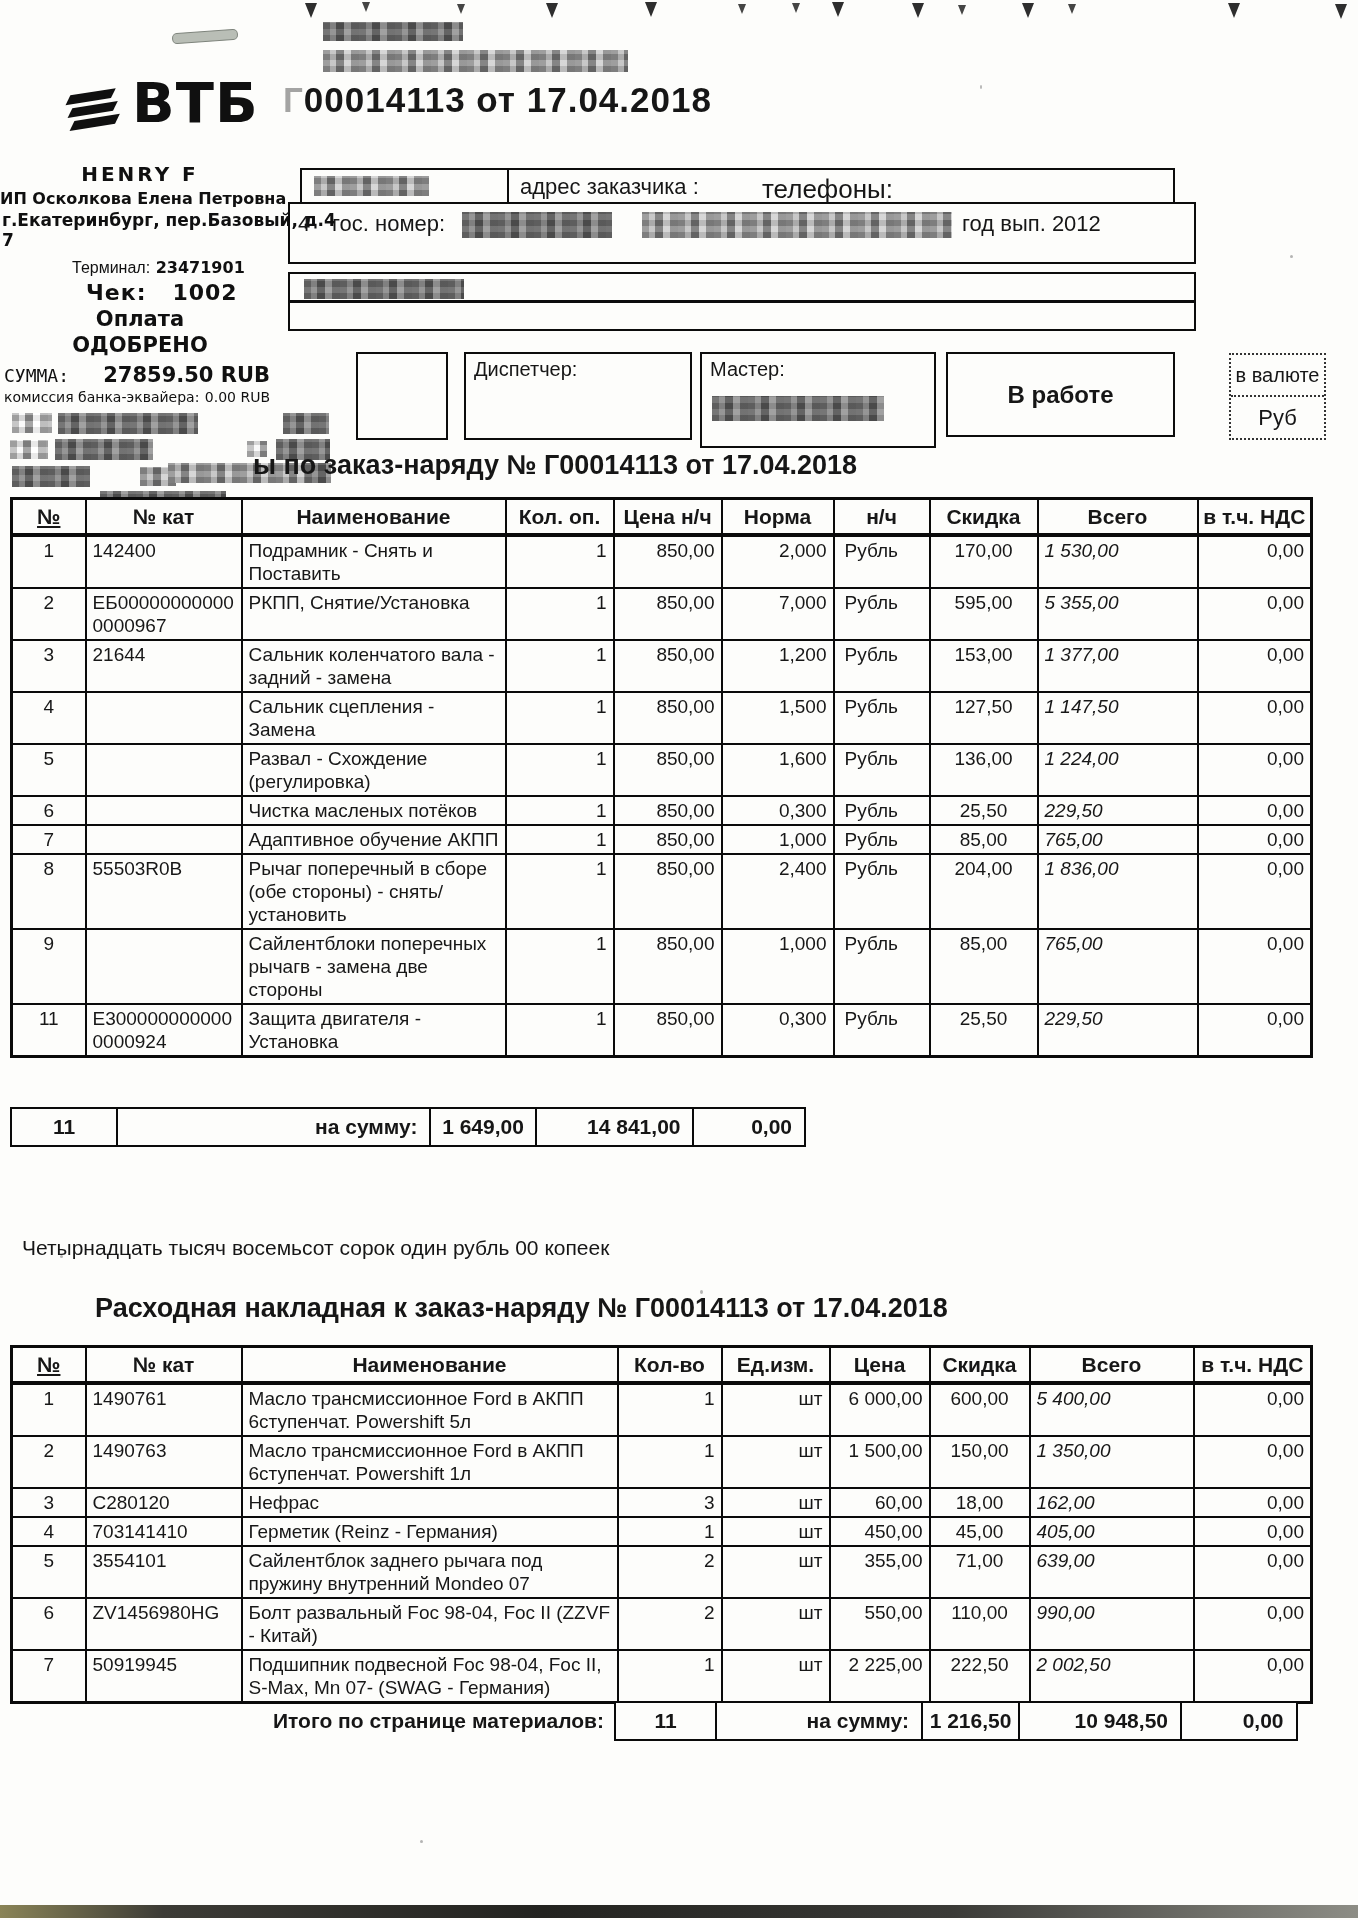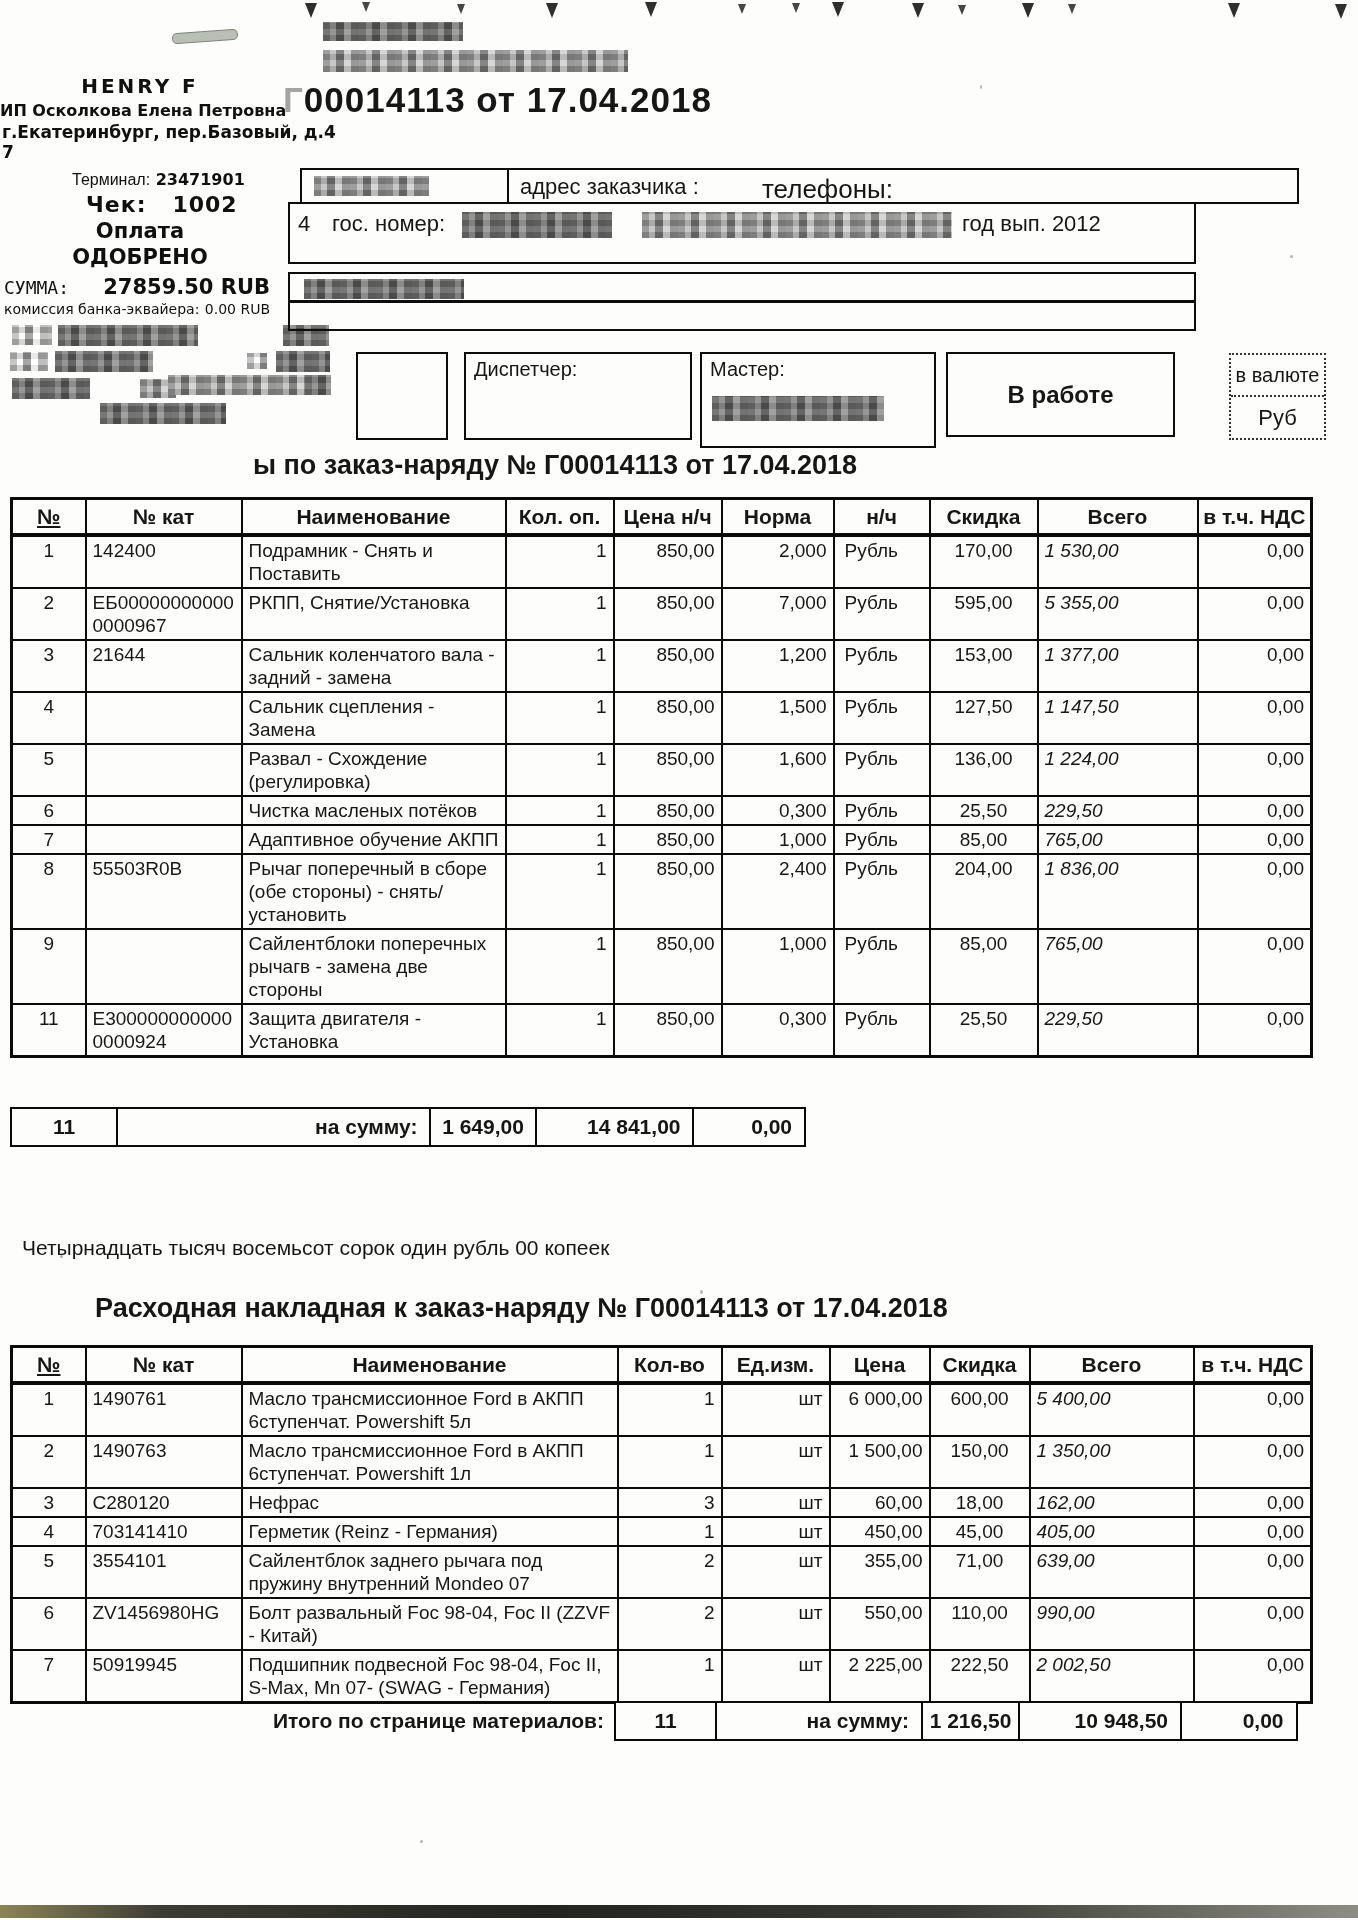--- a/index.html
+++ b/index.html
@@ -38,21 +38,21 @@
   .r-pay,.r-appr{text-align:center;font-size:21px;margin-top:2px;}
   .r-sum{display:flex;justify-content:space-between;align-items:baseline;margin:6px 10px 0 4px;}
   .r-sum .lab{font-weight:500;font-size:18px;font-family:"DejaVu Sans Mono",monospace;}
   .r-sum .val{font-size:21px;}
   .r-fee{display:flex;justify-content:space-between;margin:2px 10px 0 4px;font-weight:400;font-size:14px;}
   
   .doc-title{position:absolute;left:283px;top:80px;font-size:35px;font-weight:bold;letter-spacing:1px;}
   .doc-title .ghost{opacity:.38;}
   
   .fbox{position:absolute;border:2.5px solid #0c0c0c;background:transparent;box-sizing:border-box;}
-  .fb-a{left:300px;top:168px;width:999px;height:36px;}
+  .fb-a{left:300px;top:168px;width:875px;height:36px;}
   .fb-a .cellsep{position:absolute;left:205px;top:0;bottom:0;border-left:2.5px solid #0c0c0c;}
   .fb-a .lbl{position:absolute;left:218px;top:4px;font-size:22px;}
   .fb-a .lbl2{position:absolute;left:460px;top:4px;font-size:26px;}
   .fb-b{left:288px;top:202px;width:908px;height:62px;}
   .fb-b span{position:absolute;top:7px;font-size:22px;}
   .fb-c{left:288px;top:272px;width:908px;height:31px;}
   .fb-d{left:288px;top:300px;width:908px;height:31px;}
   .fb-small{left:356px;top:352px;width:92px;height:88px;}
   .fb-disp{left:464px;top:352px;width:228px;height:88px;}
   .fb-mast{left:700px;top:352px;width:236px;height:96px;}
@@ -127,20 +127,28 @@
   <div class="speck" style="left:1290px;top:255px;width:3px;height:3px;"></div>
   <div class="speck" style="left:980px;top:85px;width:2px;height:4px;"></div>
 </div>
 <div class="paperclip"></div>
 <div class="bottom-band"></div>
 
 <div class="blur dark" style="left:323px;top:22px;width:140px;height:19px;"></div>
 <div class="blur" style="left:323px;top:50px;width:305px;height:22px;"></div>
 
 <div class="receipt">
+  <div class="r-logo">
+    <div class="r-bars">
+        <div></div>
+        <div></div>
+        <div></div>
+      </div>
+    <div class="r-btb">ВТБ</div>
+  </div>
   <div class="r-merchant">HENRY F</div>
   <div class="r-owner">ИП Осколкова Елена Петровна</div>
   <div class="r-addr1">г.Екатеринбург, пер.Базовый, д.4</div>
   <div class="r-addr2">7</div>
   <div class="r-term">
     <span class="lab">Терминал:</span>
     <span>23471901</span>
   </div>
   <div class="r-check">
     <span>Чек:</span>&nbsp;&nbsp;

